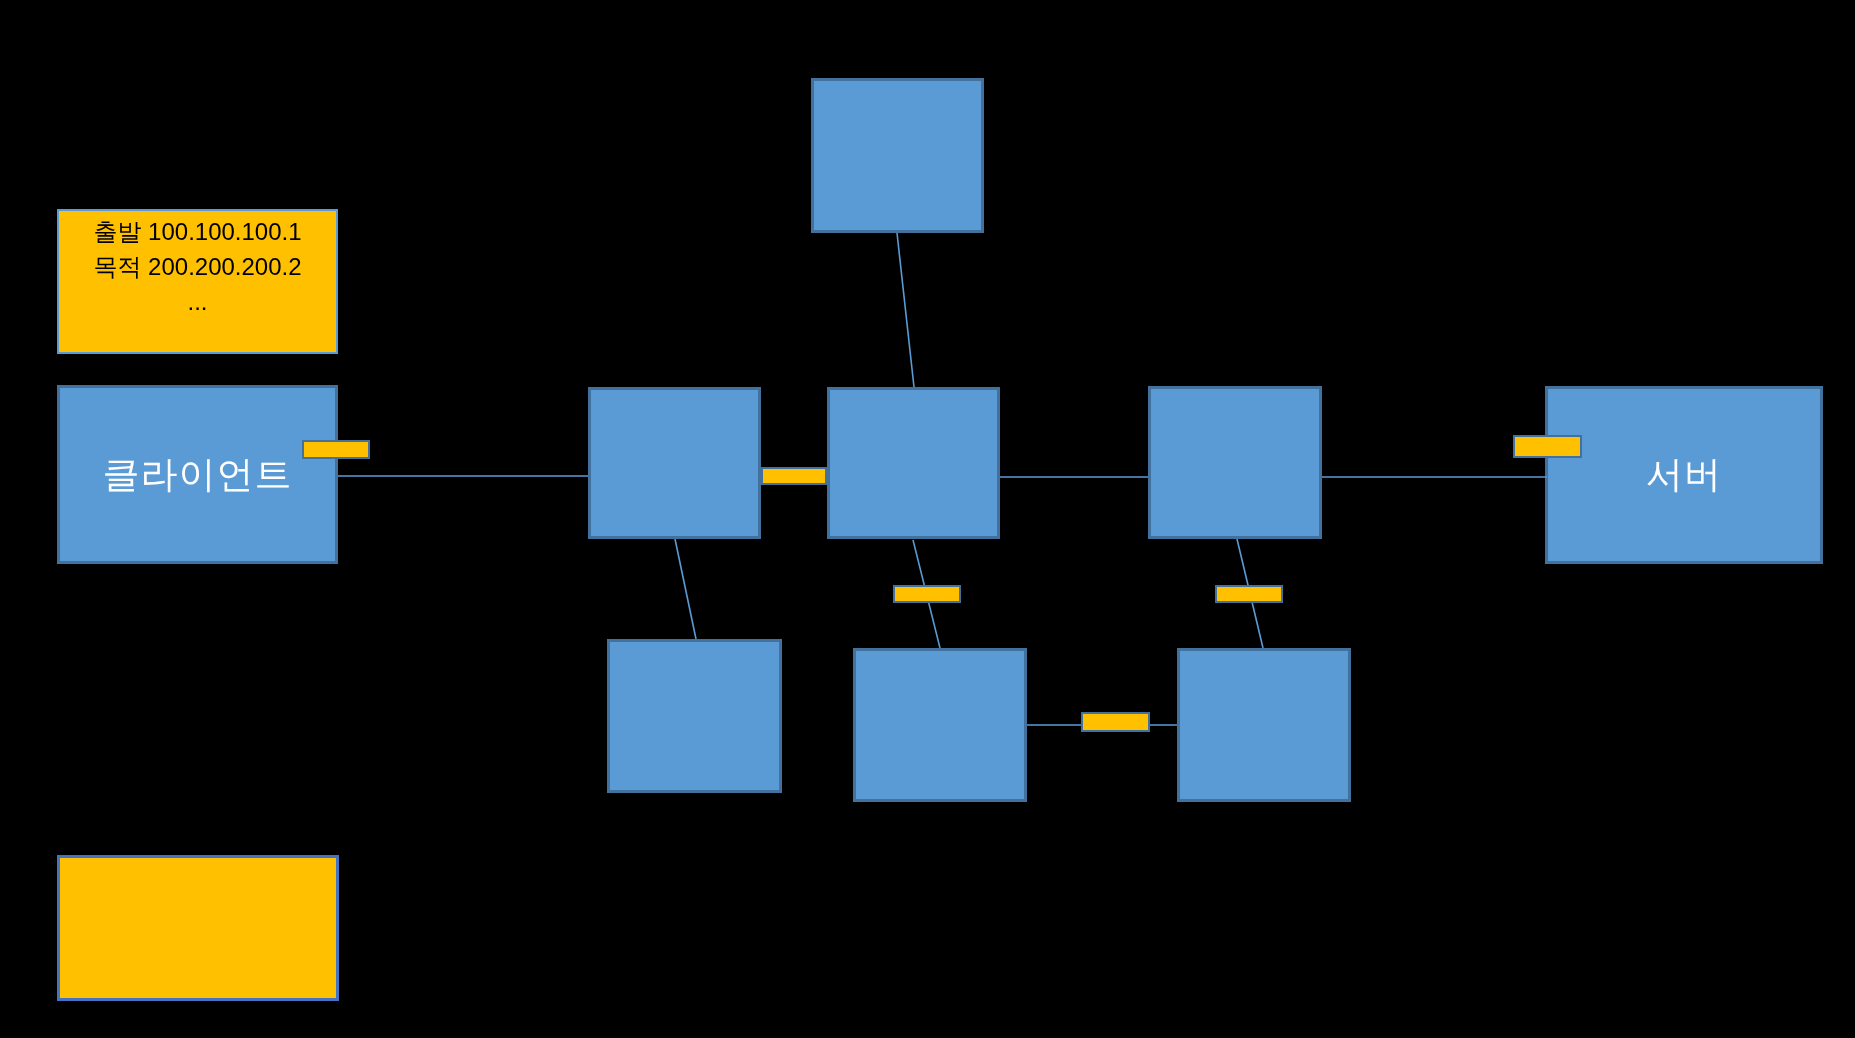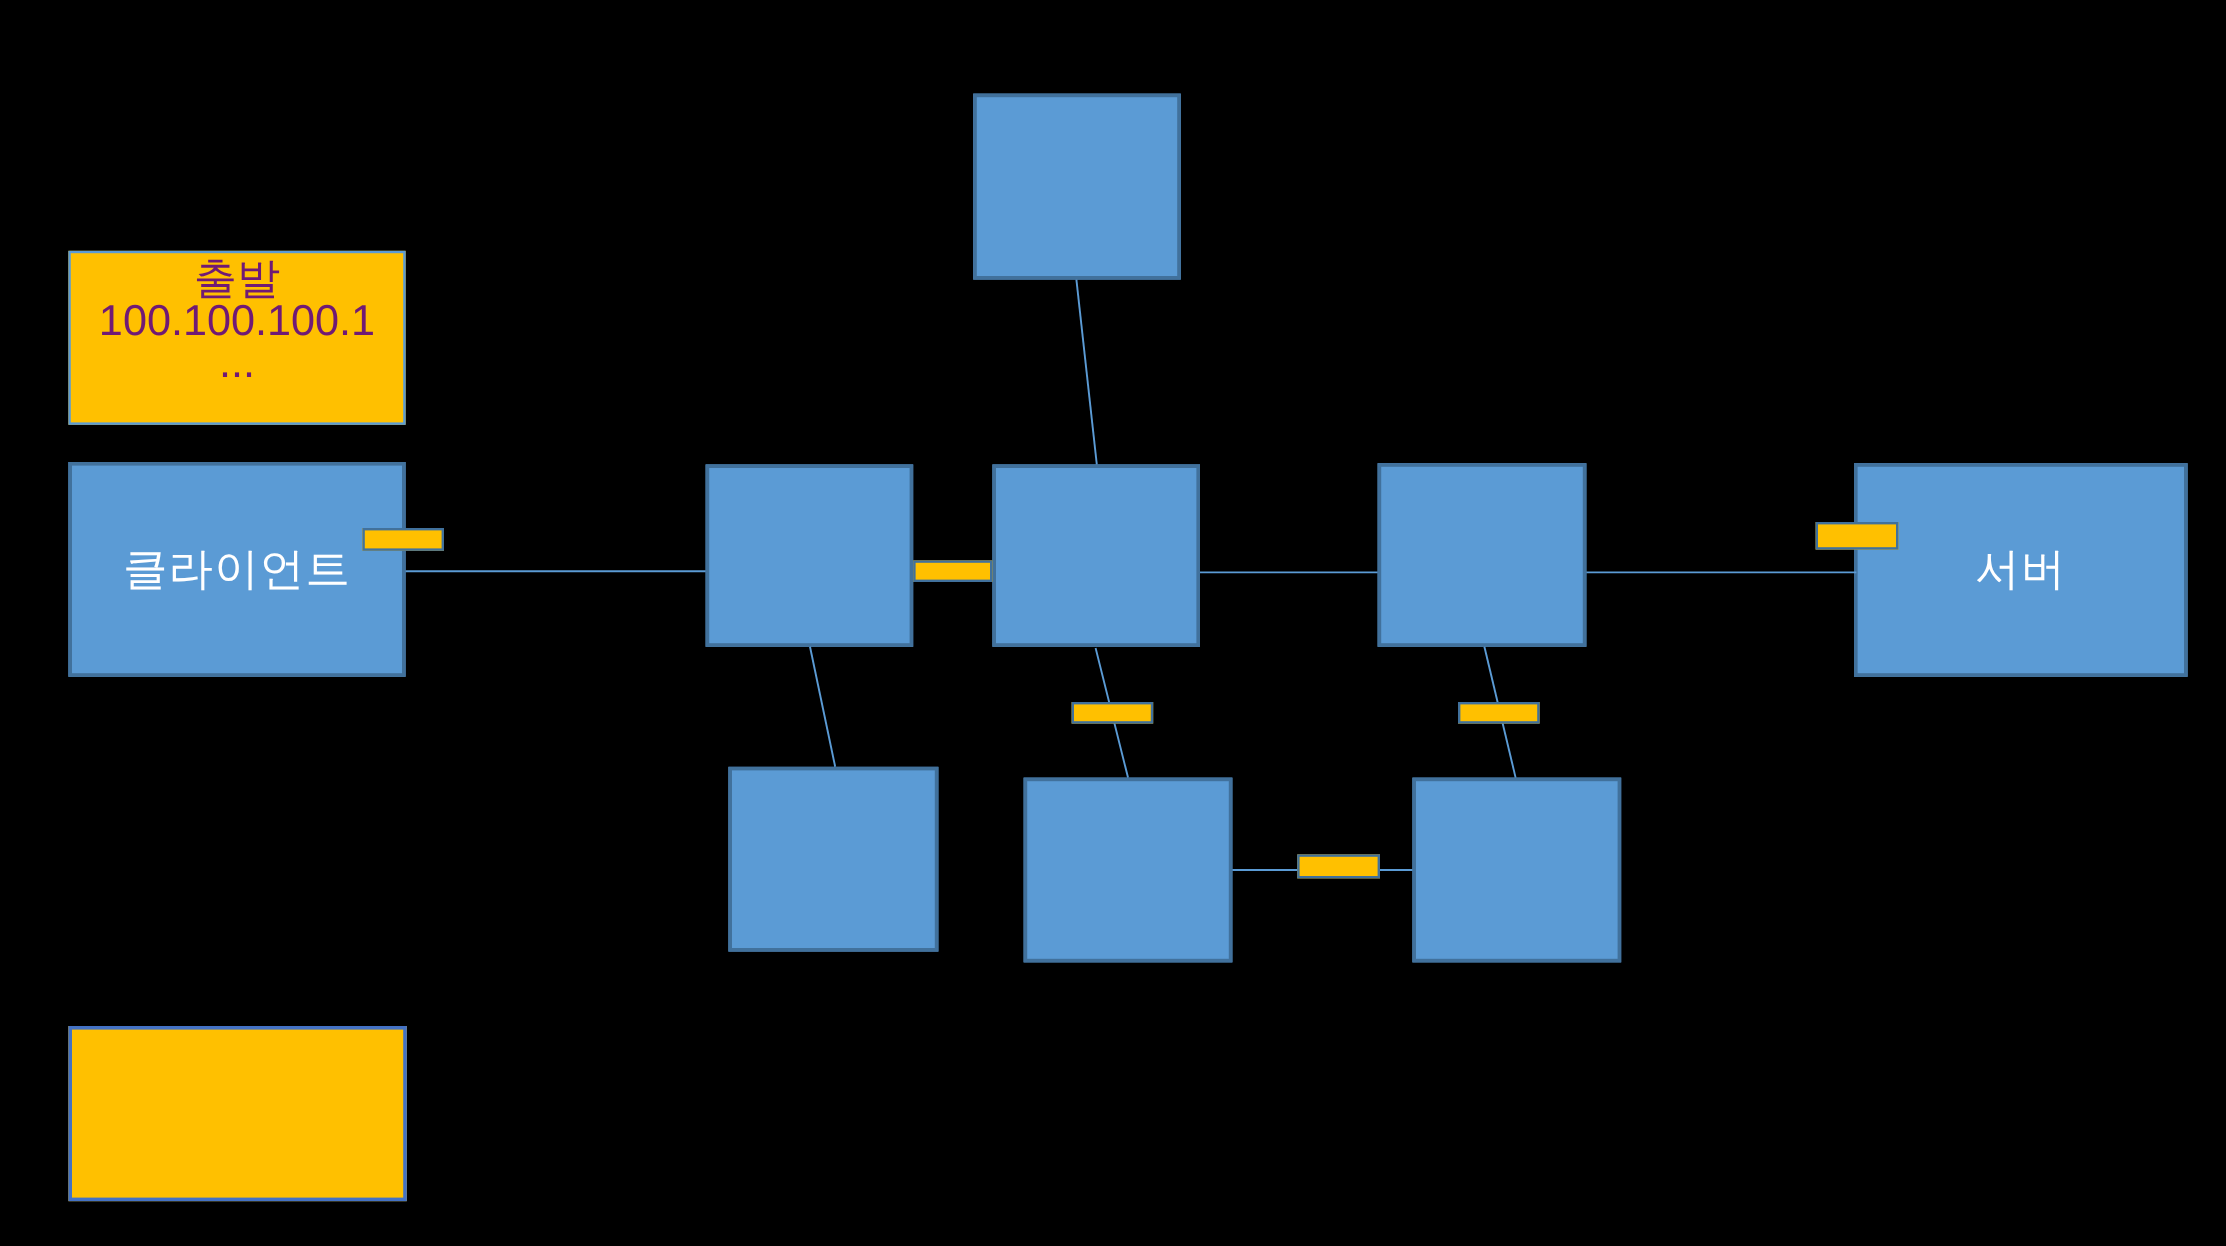--- a/index.html
+++ b/index.html
@@ -41,23 +41,23 @@
   }
   .packetbox {
     position: absolute;
     left: 57px;
     top: 209px;
     width: 281px;
     height: 145px;
     background: #FFC000;
     border: 2px solid #5B9BD5;
     box-sizing: border-box;
-    color: #701a75;
+    color: #000000;
     text-align: center;
-    font-size: 36px;
+    font-size: 24px;
     line-height: 35px;
     padding-top: 3px;
     z-index: 1;
   }
   .goldbox {
     position: absolute;
     left: 57px;
     top: 855px;
     width: 282px;
     height: 146px;
@@ -85,20 +85,21 @@
     <line x1="1322" y1="477" x2="1547" y2="477" stroke="#5B9BD5" stroke-width="1.6"></line>
     <line x1="897" y1="233" x2="914" y2="387" stroke="#5B9BD5" stroke-width="1.6"></line>
     <line x1="675" y1="539" x2="696" y2="639" stroke="#5B9BD5" stroke-width="1.6"></line>
     <line x1="913" y1="540" x2="940" y2="648" stroke="#5B9BD5" stroke-width="1.6"></line>
     <line x1="1237" y1="539" x2="1263" y2="648" stroke="#5B9BD5" stroke-width="1.6"></line>
     <line x1="1027" y1="725" x2="1177" y2="725" stroke="#5B9BD5" stroke-width="1.6"></line>
   </svg>
 
   <div class="packetbox">
     <div>출발 100.100.100.1</div>
+    <div>목적 200.200.200.2</div>
     <div>...</div>
   </div>
 
   <div class="node" style="left:57px; top:385px; width:281px; height:179px;">
     <span class="label">클라이언트</span>
   </div>
 
   <div class="node" style="left:1545px; top:386px; width:278px; height:178px;">
     <span class="label">서버</span>
   </div>

